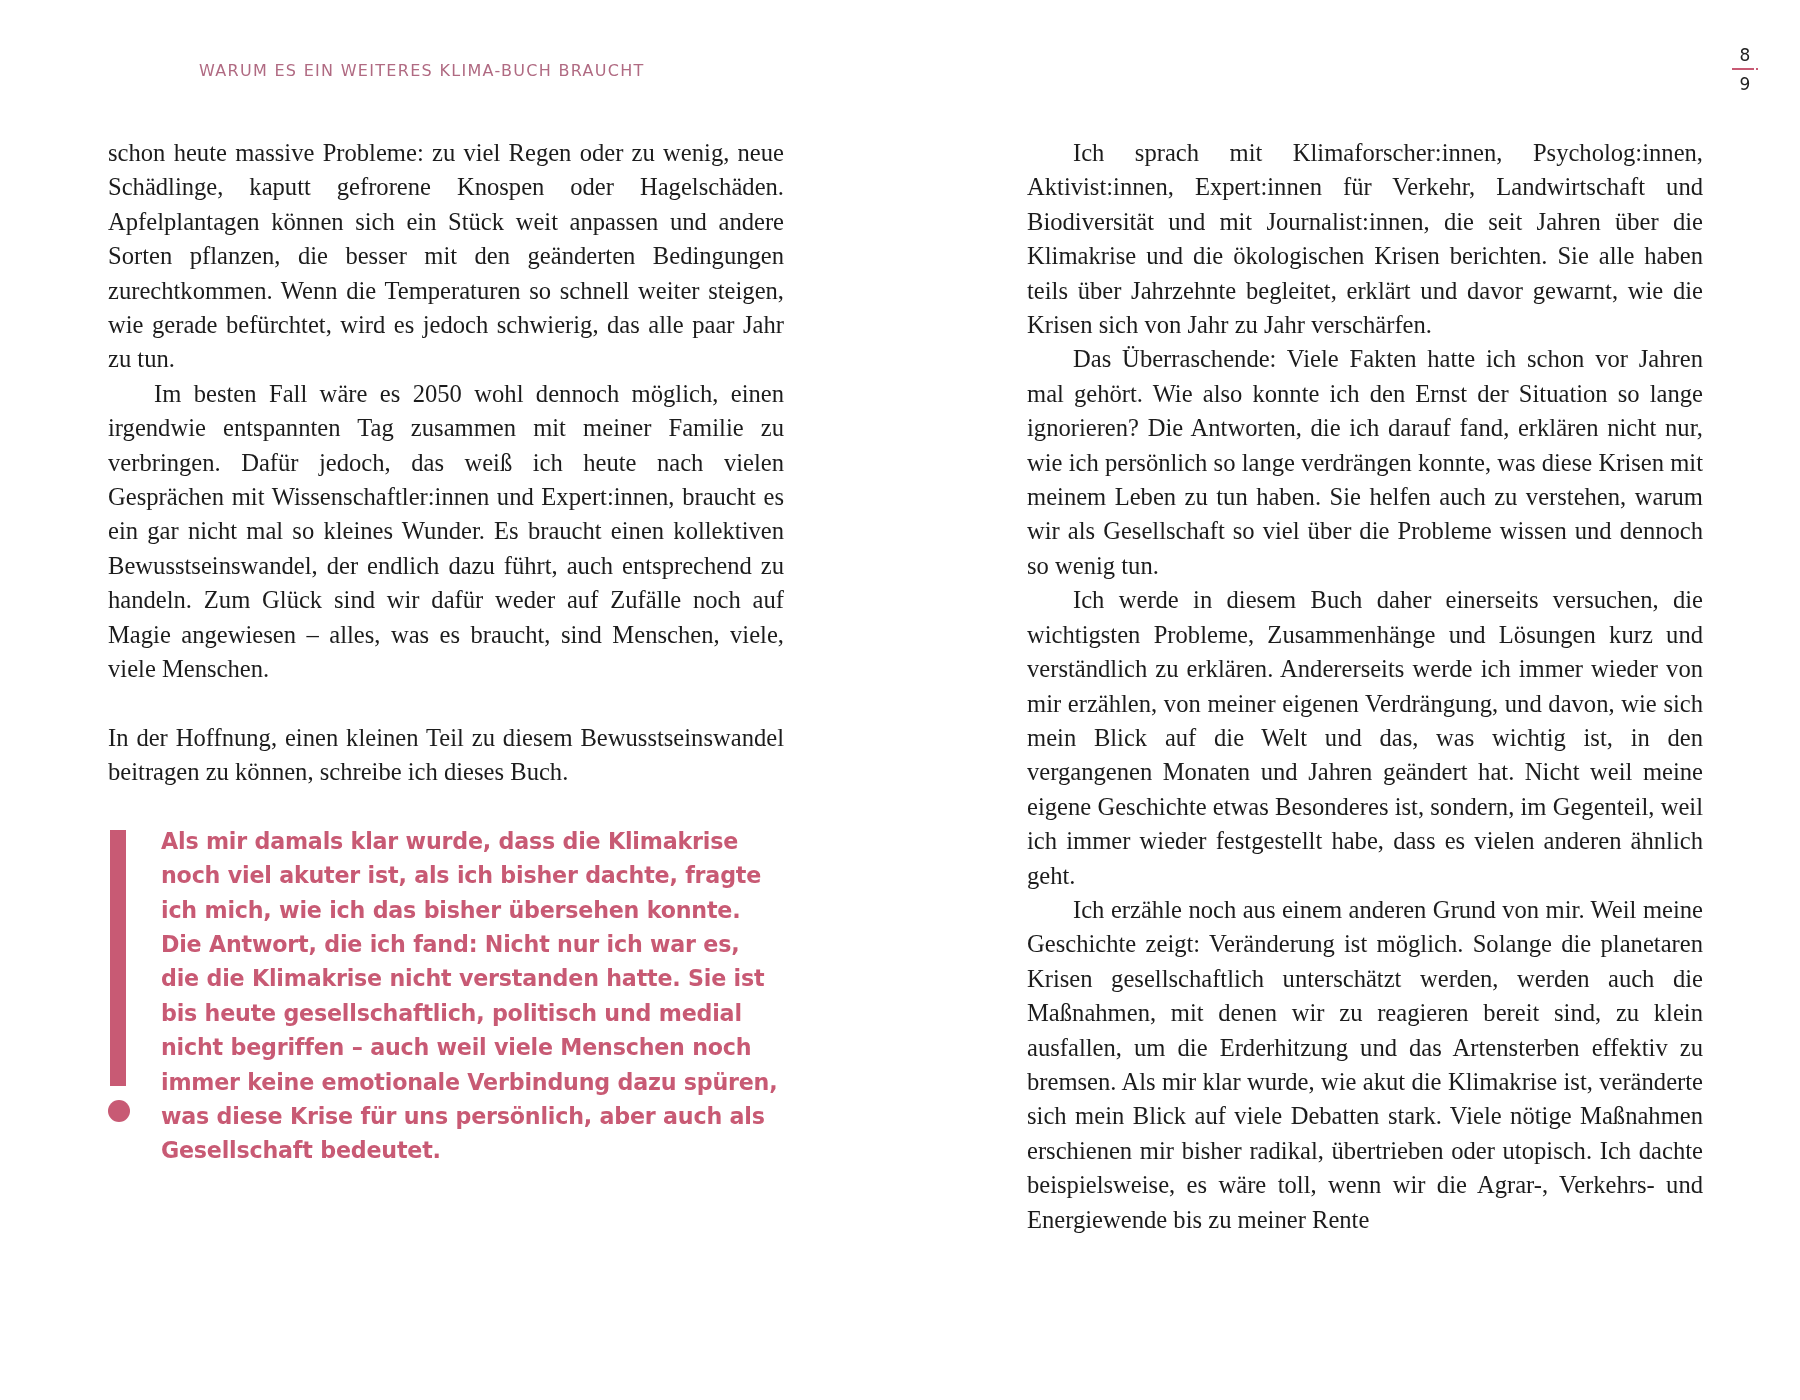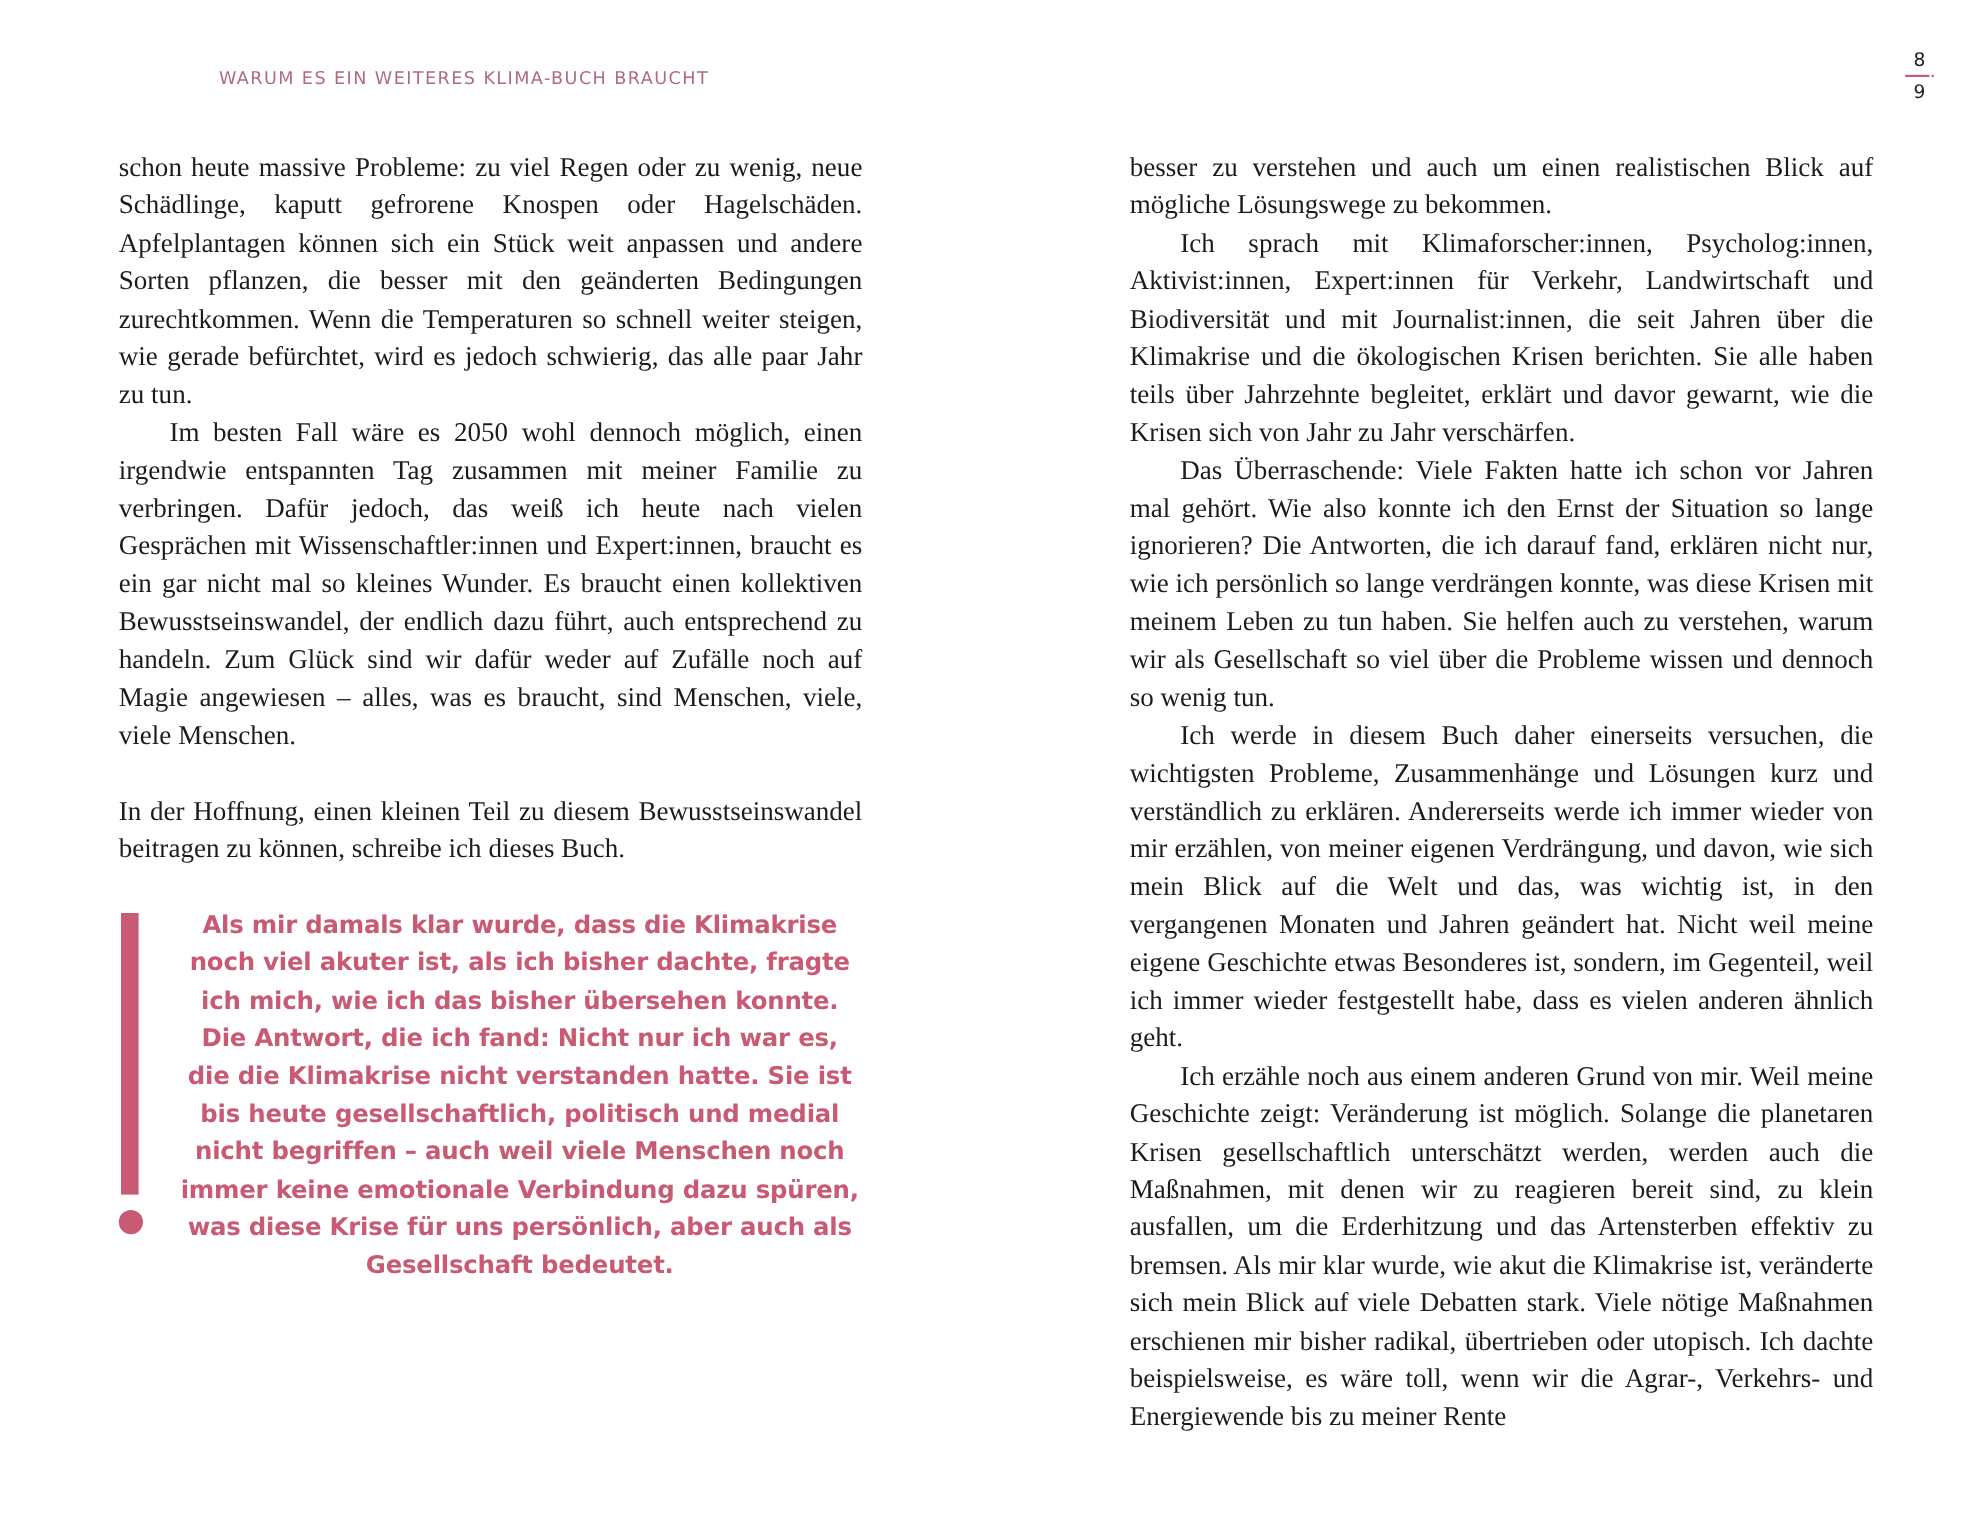--- a/index.html
+++ b/index.html
@@ -24,21 +24,21 @@
   .column p { margin: 0; hyphens: auto; }
   .column p.indent { text-indent: 46px; }
   .col-left { left: 108px; top: 136px; }
   .col-right { left: 1027px; top: 136px; }
   .gap { height: 34.4px; }
   .quote-block { position: relative; margin: 34px 0 30px 0; }
   .quote-bar { position: absolute; left: 2px; top: 6px; width: 16px; height: 256px; background: #c85a74; }
   .quote-dot { position: absolute; left: 0px; top: 276px; width: 22px; height: 22px; border-radius: 50%; background: #c85a74; }
   .quote-text {
     margin-left: 53px; font-family: "DejaVu Sans", sans-serif; font-weight: bold;
-    font-size: 22.2px; line-height: 34.4px; color: #c85a74; text-align: center;
+    font-size: 22.2px; line-height: 34.4px; color: #c85a74; text-align: left;
     letter-spacing: -0.2px;
   }
 </style>
 </head>
 <body>
 
 <div class="running-head">WARUM ES EIN WEITERES KLIMA-BUCH BRAUCHT</div>
 
 <div class="folio">
   <div>8</div>
@@ -53,18 +53,17 @@
   <div class="gap"></div>
   <p>In der Hoffnung, einen kleinen Teil zu diesem Bewusstseinswandel beitragen zu können, schreibe ich dieses Buch.</p>
   <div class="quote-block">
     <div class="quote-bar"></div>
     <div class="quote-dot"></div>
     <div class="quote-text">Als mir damals klar wurde, dass die Klimakrise noch viel akuter ist, als ich bisher dachte, fragte ich mich, wie ich das bisher übersehen konnte. Die Antwort, die ich fand: Nicht nur ich war es, die die Klimakrise nicht verstanden hatte. Sie ist bis heute gesellschaftlich, politisch und medial nicht begriffen – auch weil viele Menschen noch immer keine emotionale Verbindung dazu spüren, was diese Krise für uns persönlich, aber auch als Gesellschaft bedeutet.</div>
   </div>
 </div>
 
 <div class="column col-right" lang="de">
-  <p>besser zu verstehen und auch um einen realistischen Blick auf mögliche Lösungswege zu bekommen.</p>
   <p class="indent">Ich sprach mit Klimaforscher:innen, Psycholog:innen, Aktivist:innen, Expert:innen für Verkehr, Landwirtschaft und Biodiversität und mit Journalist:innen, die seit Jahren über die Klimakrise und die ökologischen Krisen berichten. Sie alle haben teils über Jahrzehnte begleitet, erklärt und davor gewarnt, wie die Krisen sich von Jahr zu Jahr verschärfen.</p>
   <p class="indent">Das Überraschende: Viele Fakten hatte ich schon vor Jahren mal gehört. Wie also konnte ich den Ernst der Situation so lange ignorieren? Die Antworten, die ich darauf fand, erklären nicht nur, wie ich persönlich so lange verdrängen konnte, was diese Krisen mit meinem Leben zu tun haben. Sie helfen auch zu verstehen, warum wir als Gesellschaft so viel über die Probleme wissen und dennoch so wenig tun.</p>
   <p class="indent">Ich werde in diesem Buch daher einerseits versuchen, die wichtigsten Probleme, Zusammenhänge und Lösungen kurz und verständlich zu erklären. Andererseits werde ich immer wieder von mir erzählen, von meiner eigenen Verdrängung, und davon, wie sich mein Blick auf die Welt und das, was wichtig ist, in den vergangenen Monaten und Jahren geändert hat. Nicht weil meine eigene Geschichte etwas Besonderes ist, sondern, im Gegenteil, weil ich immer wieder festgestellt habe, dass es vielen anderen ähnlich geht.</p>
   <p class="indent">Ich erzähle noch aus einem anderen Grund von mir. Weil meine Geschichte zeigt: Veränderung ist möglich. Solange die planetaren Krisen gesellschaftlich unterschätzt werden, werden auch die Maßnahmen, mit denen wir zu reagieren bereit sind, zu klein ausfallen, um die Erderhitzung und das Artensterben effektiv zu bremsen. Als mir klar wurde, wie akut die Klimakrise ist, veränderte sich mein Blick auf viele Debatten stark. Viele nötige Maßnahmen erschienen mir bisher radikal, übertrieben oder utopisch. Ich dachte beispielsweise, es wäre toll, wenn wir die Agrar-, Verkehrs- und Energiewende bis zu meiner Rente</p>
 </div>
 
 </body></html>

